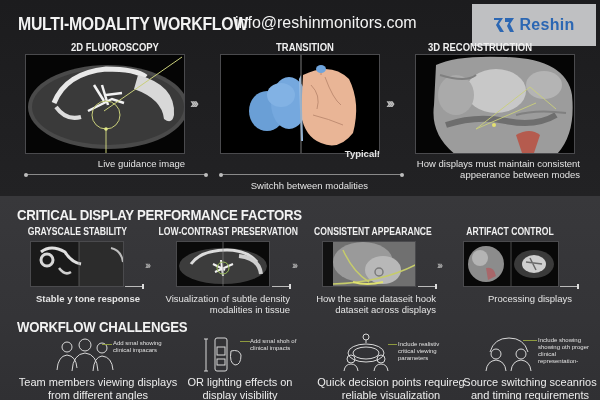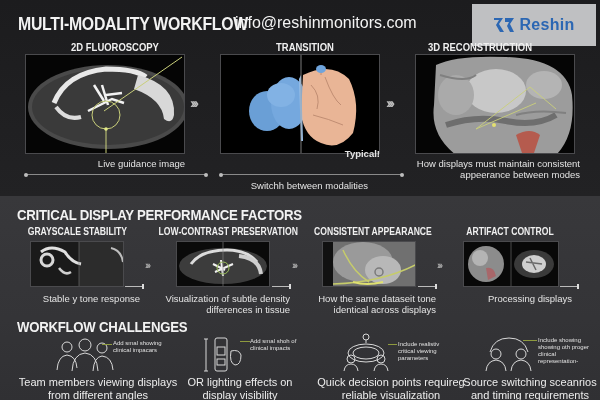--- a/index.html
+++ b/index.html
@@ -164,23 +164,23 @@
     <ellipse cx="16" cy="16" rx="8" ry="8" fill="#b4b4b4"></ellipse>
     <path d="M22 26 Q30 24 32 34 L24 38 Z" fill="#a8676a"></path>
     <line x1="47" y1="0" x2="47" y2="46" stroke="#777" stroke-width="0.6"></line>
     <ellipse cx="70" cy="22" rx="20" ry="14" fill="#3a3a3a"></ellipse>
     <ellipse cx="70" cy="22" rx="12" ry="9" fill="#cfcfcf"></ellipse>
     <path d="M62 20 L78 22 M66 16 L72 28" stroke="#6a6a6a" stroke-width="1.5"></path>
   </svg>
 </div>
 <div class="scalebar" style="left:560px; top:286px;"></div>
 
-<div class="caption" style="left:14px; top:293px; width:126px;">Stable y tone response</div>
-<div class="caption" style="left:156px; top:293px; width:134px;">Visualization of subtle density differences in tissue</div>
-<div class="caption" style="left:300px; top:293px; width:136px;">How the same dataseit tone identical across displays</div>
+<div class="caption" style="left:14px; top:293px; width:126px;font-weight:bold;">Stable y tone response</div>
+<div class="caption" style="left:156px; top:293px; width:134px;">Visualization of subtle density modalities in tissue</div>
+<div class="caption" style="left:300px; top:293px; width:136px;">How the same dataseit hook dataseit across displays</div>
 <div class="caption" style="left:450px; top:293px; width:122px;">Processing displays</div>
 
 <div class="h1" style="left:17px; top:318px; font-size:15px;">WORKFLOW CHALLENGES</div>
 
 <div style="position:absolute; left:56px; top:338px;">
   <svg width="58" height="34" viewBox="0 0 58 34" fill="none" stroke="#d8d8d8" stroke-width="1">
     <circle cx="11" cy="9" r="5"></circle>
       <path d="M1 32 Q2 18 11 17 Q20 18 21 30"></path>
     <circle cx="29" cy="7" r="6"></circle>
       <path d="M16 33 Q17 16 29 15 Q41 16 42 33"></path>

